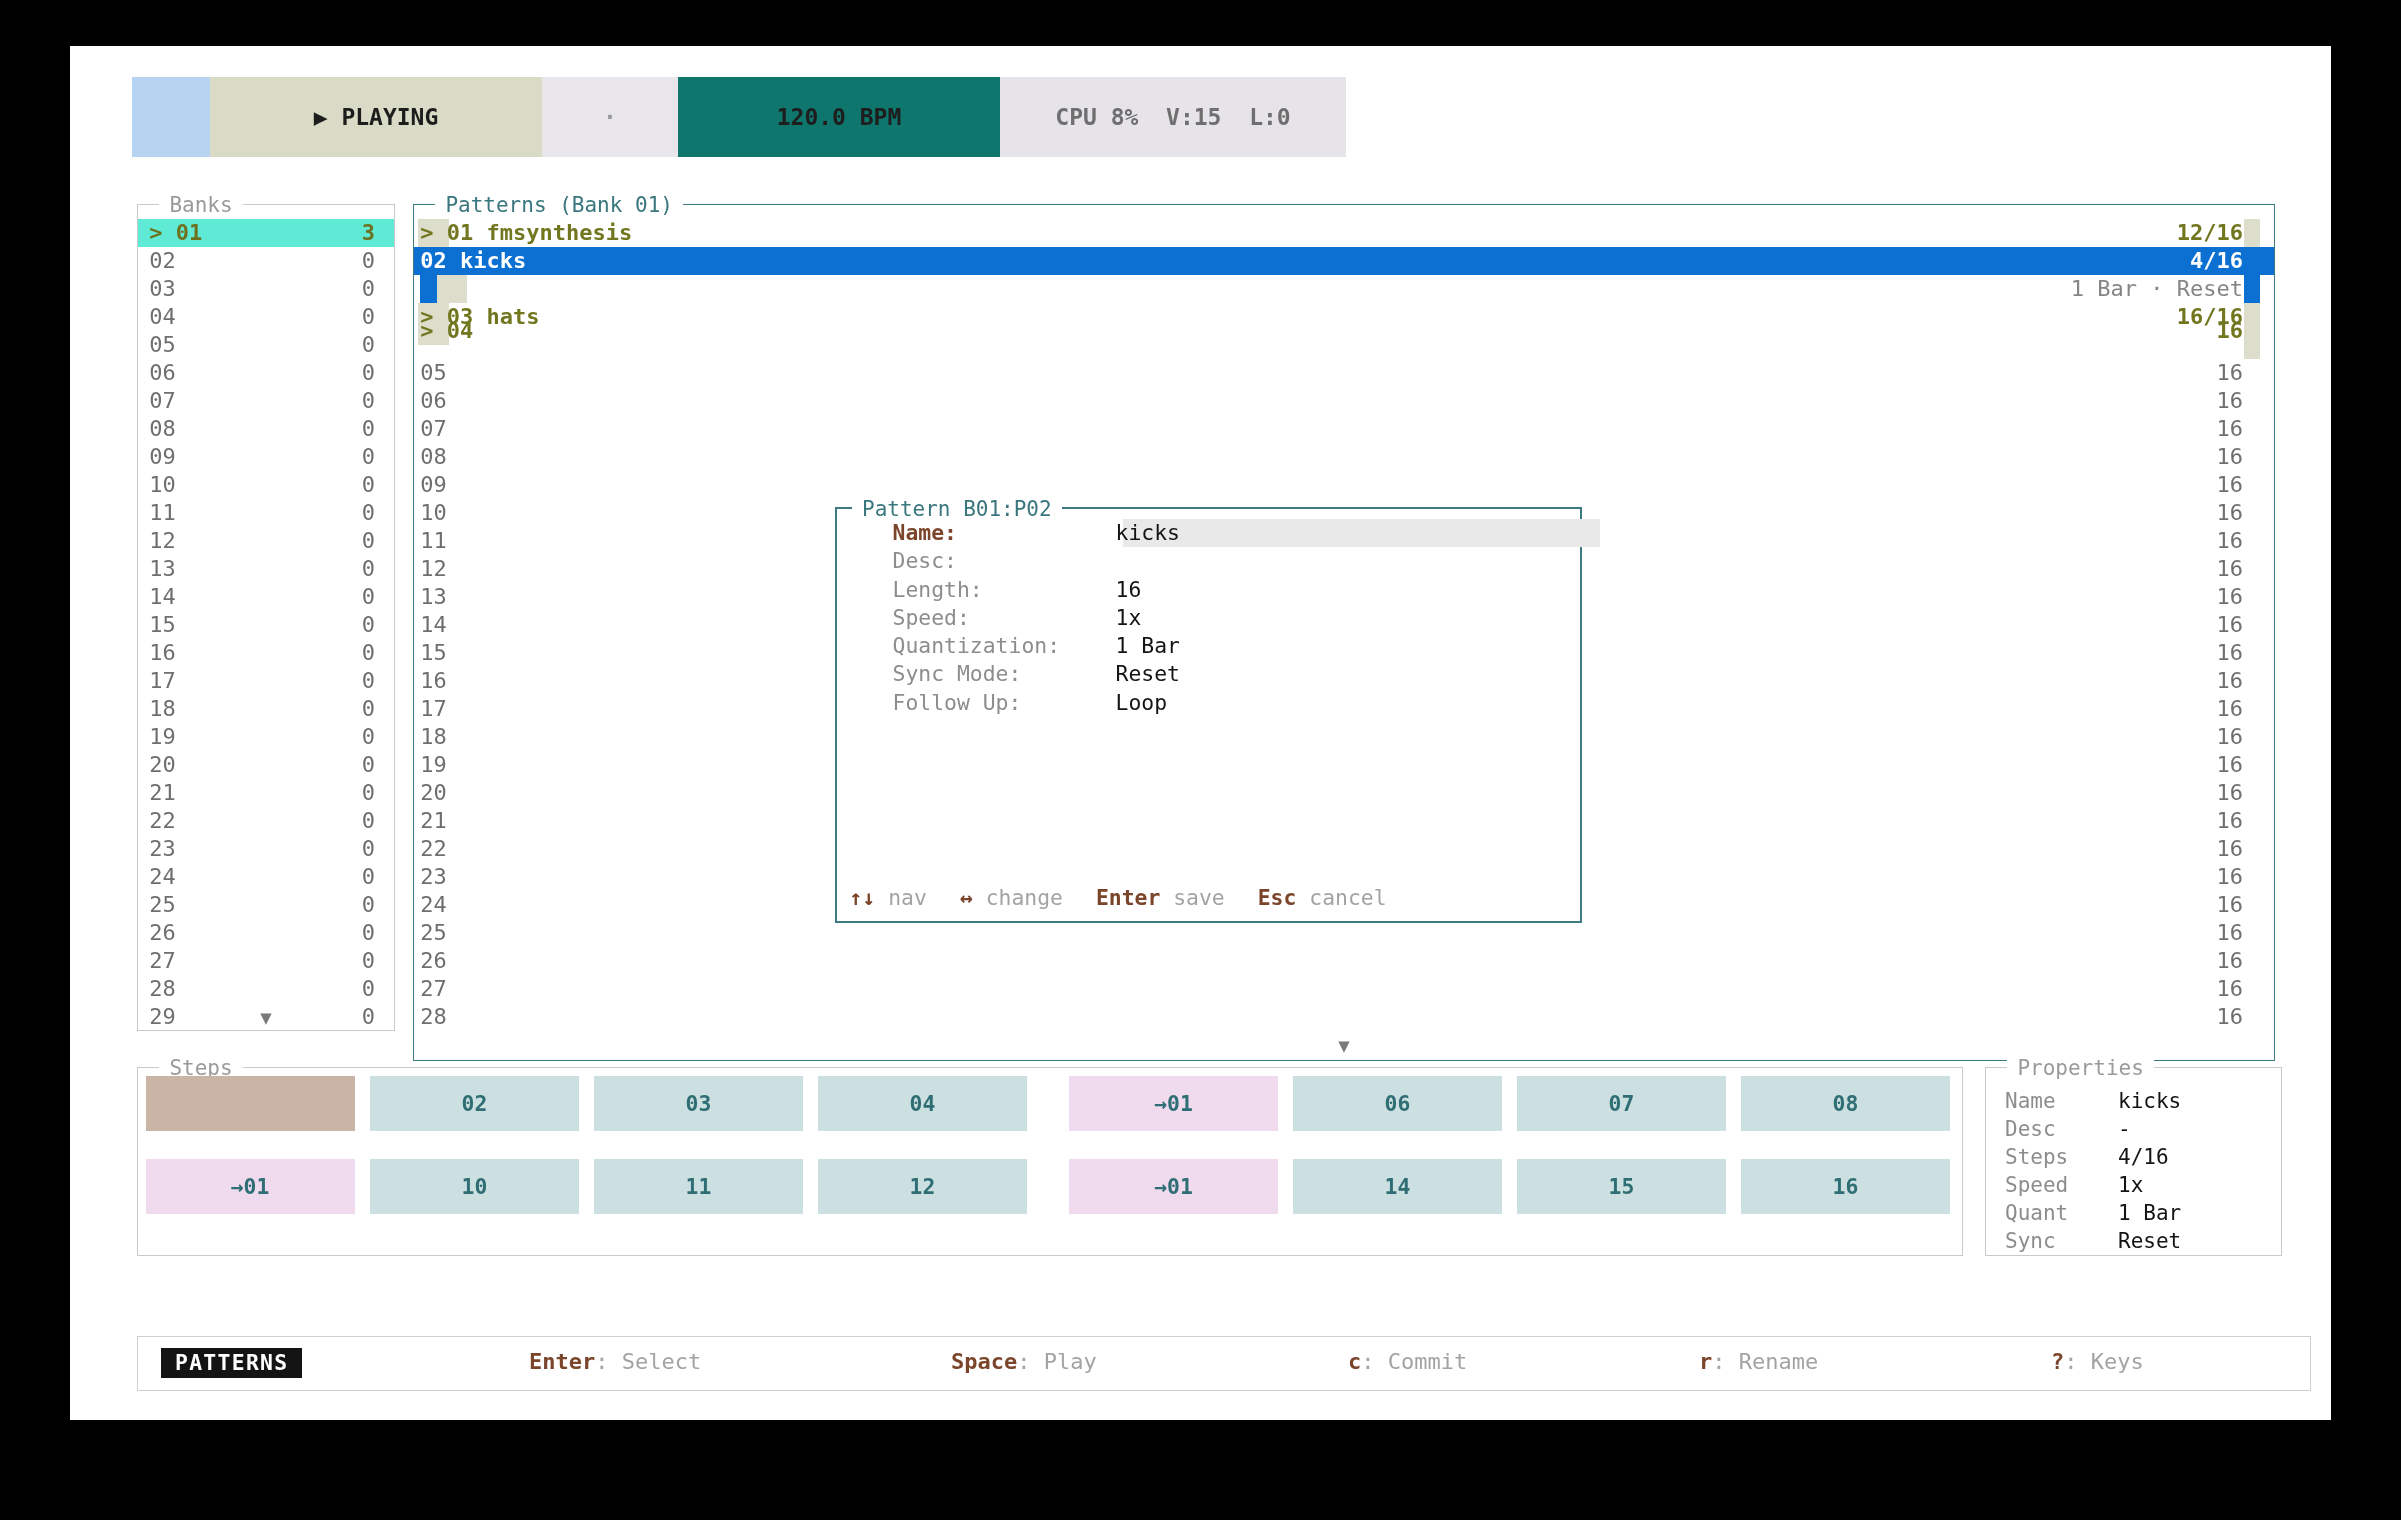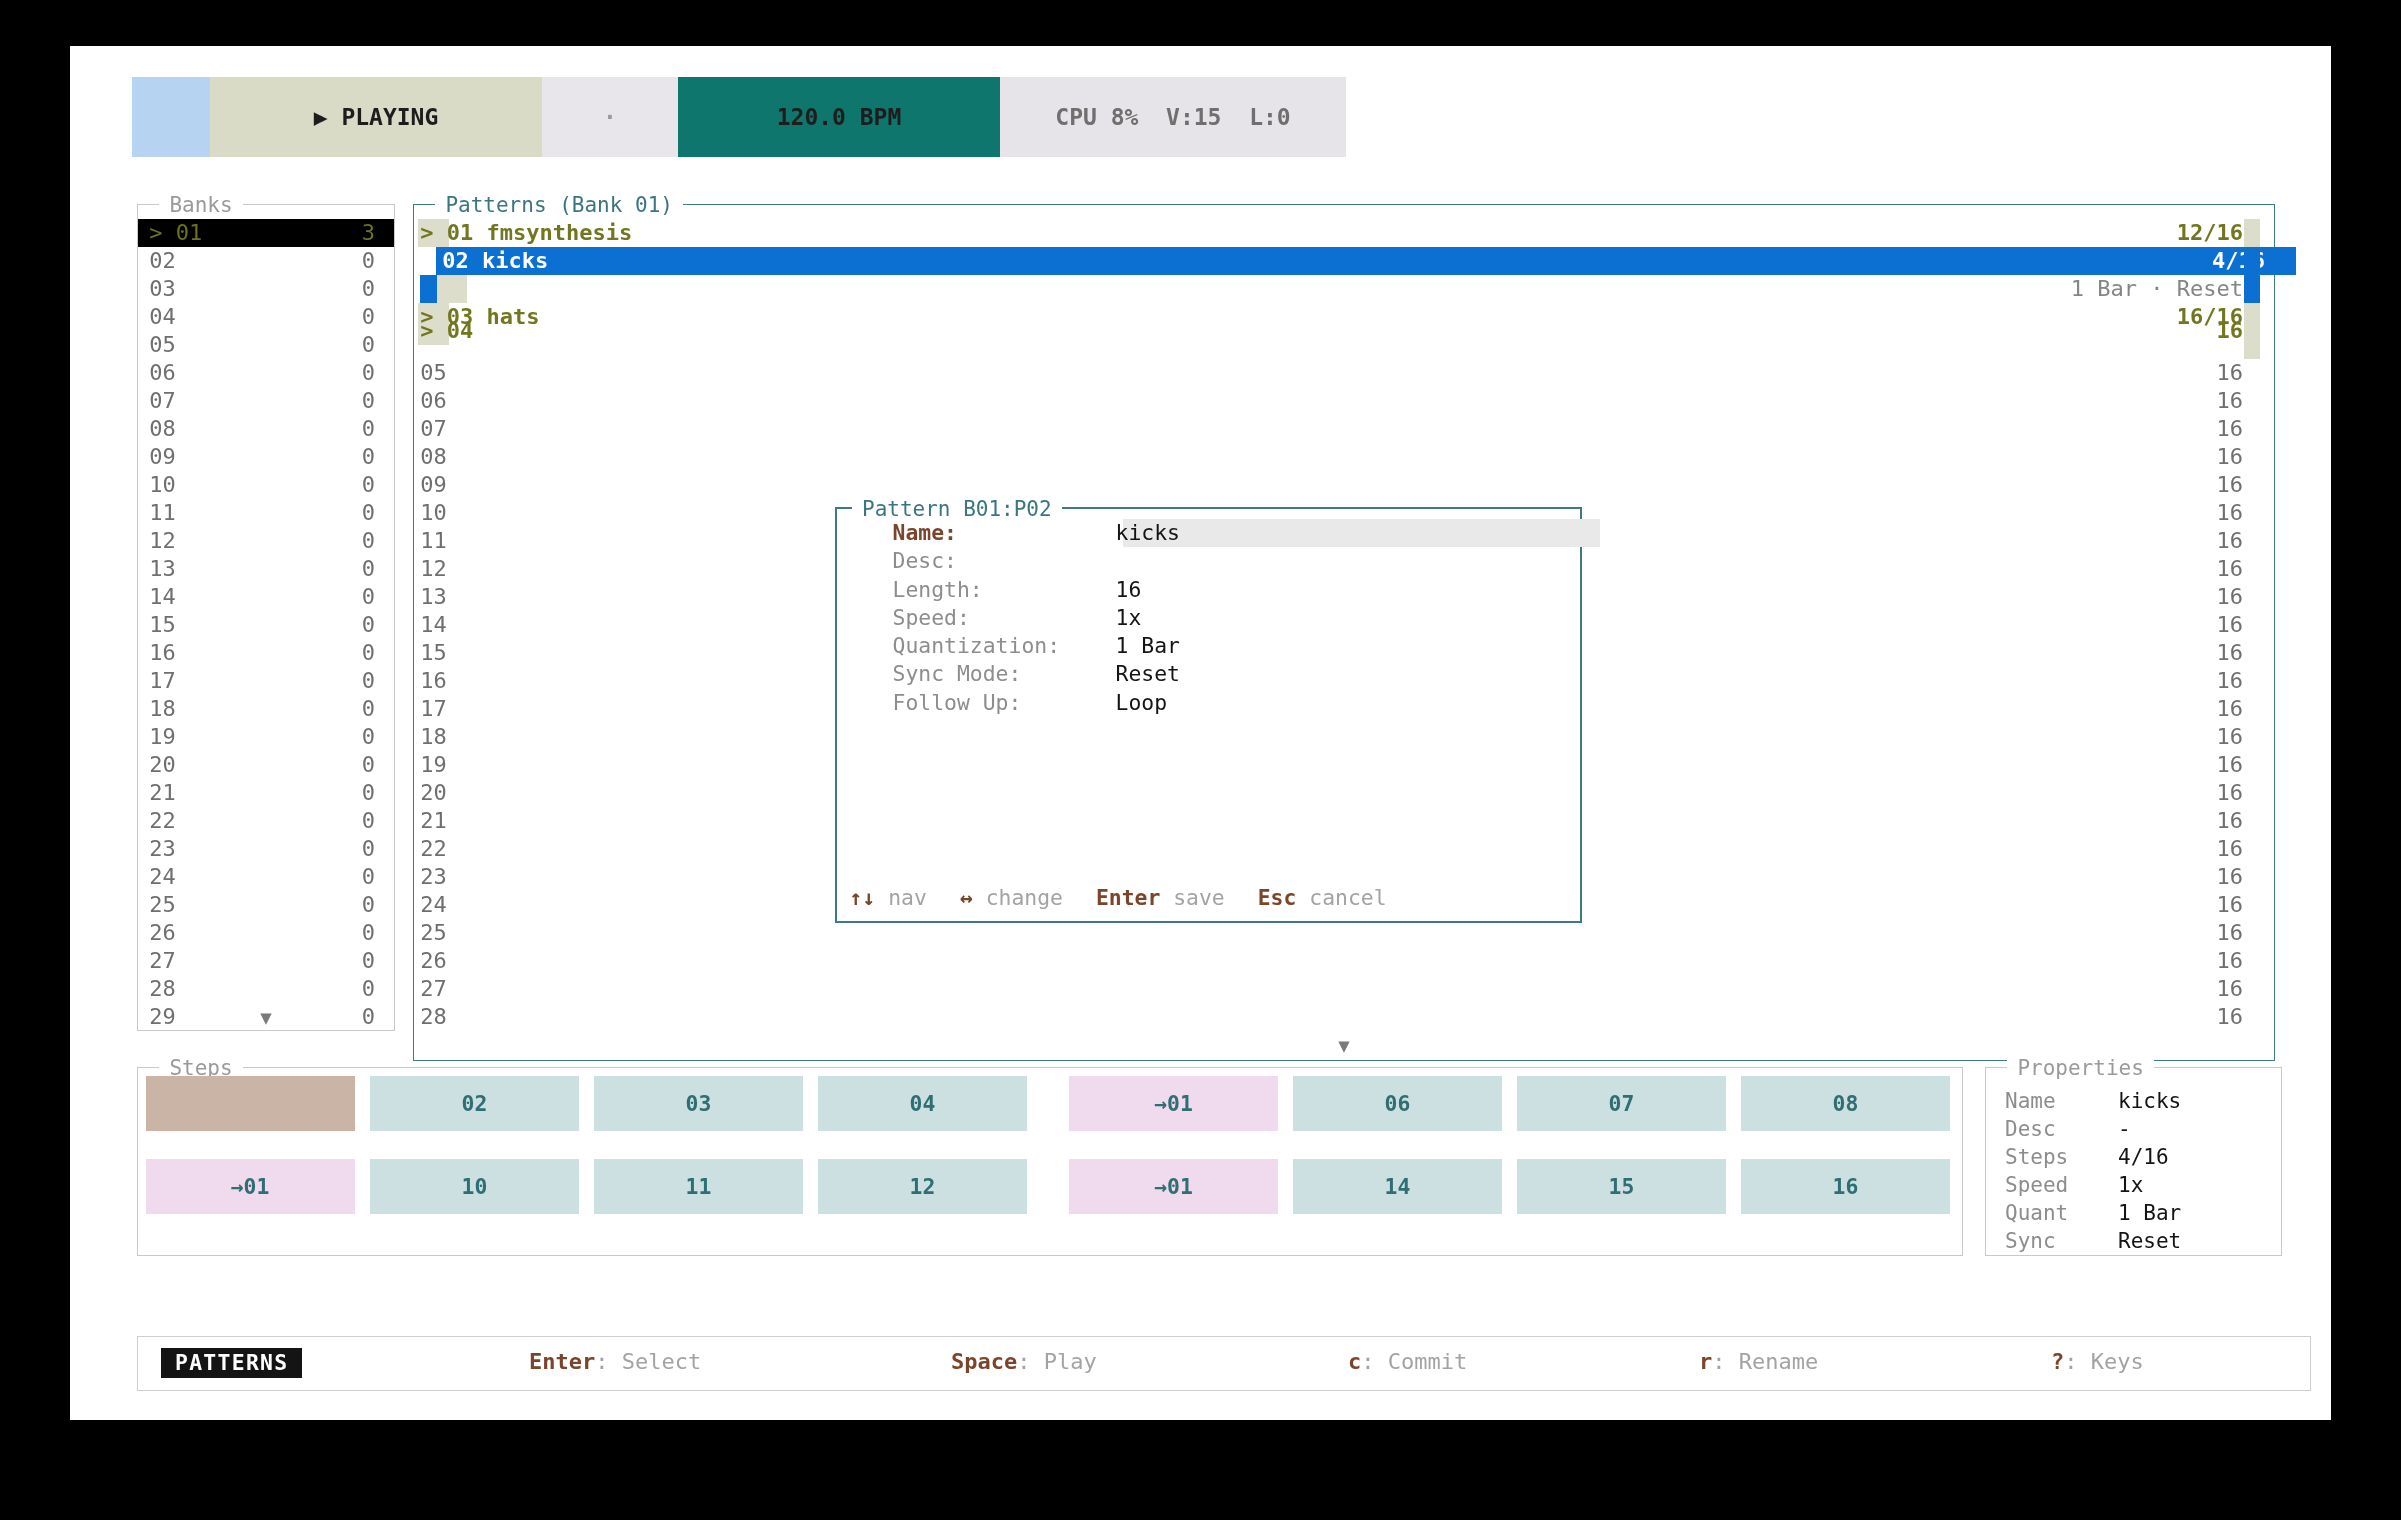--- a/index.html
+++ b/index.html
@@ -23,21 +23,21 @@
   #props-panel{left:1915px;top:1021px;width:295px;height:187px;border:1.9px solid #c9c9c9;}
   #footer{position:absolute;left:67px;top:1290px;width:2172px;height:53px;border:1.9px solid #cfcfcf;background:#fff;}
 
   .gray-title{color:#9a9a9a;}
   .teal-title{color:#39767e;text-align:center;}
 
   
   .bank-row{position:absolute;left:0;width:100%;height:28px;line-height:28px;
             font-size:22px;color:#6f6f6f;display:flex;justify-content:space-between;
             box-sizing:border-box;padding:0 19px 0 11.3px;white-space:pre;}
-  .bank-row.sel{background:#000000;color:#6d7220;font-weight:normal;}
+  .bank-row.sel{background:#5eead4;color:#6d7220;font-weight:bold;}
   .more-mark{position:absolute;left:0;width:100%;text-align:center;color:#7a7a7a;
              font-size:19px;line-height:28px;pointer-events:none;}
 
   
   .prow{position:absolute;left:0;width:100%;height:28px;line-height:28px;font-size:22px;
         display:flex;justify-content:space-between;box-sizing:border-box;
         padding:0 31px 0 6.3px;white-space:pre;}
   .prow .plabel{position:relative;z-index:1;}
   .prow.olive{color:#71761f;font-weight:bold;}
   .prow.plain{color:#6f6f6f;}
@@ -127,21 +127,21 @@
           <div class="bank-row" style="top: 770px;"><span>28</span><span>0</span></div>
           <div class="bank-row" style="top: 798px;"><span>29</span><span>0</span></div>
           <div class="more-mark" style="top: 798px;">▼</div>
         </div>
     </div>
 
     <div id="patterns-panel" class="panel">
       <div class="panel-title teal-title">Patterns (Bank 01)</div>
       <div id="patterns-rows">
           <div class="prow olive" style="top: 14px;"><span class="gut beige" style="left: 3.8px; width: 31px;"></span><span class="plabel">&gt; 01 fmsynthesis</span><span>12/16</span></div>
-          <div class="prow sel" style="top: 42px; margin-left: 22px;"><span class="plabel">02 kicks</span><span>4/16</span></div>
+          <div class="prow sel" style="top: 42px;"><span class="plabel">02 kicks</span><span>4/16</span></div>
           <div class="prow detail" style="top: 70px;"><span class="gut blue" style="left: 6.3px; width: 16.3px;"></span><span class="gut beige" style="left: 22.6px; width: 30px;"></span><span class="plabel"></span><span>1 Bar · Reset</span></div>
           <div class="prow olive" style="top: 98px;"><span class="gut beige" style="left: 3.8px; width: 31px;"></span><span class="plabel">&gt; 03 hats</span><span>16/16</span></div>
           <div class="prow olive" style="top: 112px; gap: 36px;"><span class="gut beige" style="left: 3.8px; width: 31px;"></span><span class="plabel">&gt; 04</span><span>16</span></div>
           <div class="prow plain" style="top: 154px;"><span class="plabel">05</span><span>16</span></div>
           <div class="prow plain" style="top: 182px;"><span class="plabel">06</span><span>16</span></div>
           <div class="prow plain" style="top: 210px;"><span class="plabel">07</span><span>16</span></div>
           <div class="prow plain" style="top: 238px;"><span class="plabel">08</span><span>16</span></div>
           <div class="prow plain" style="top: 266px;"><span class="plabel">09</span><span>16</span></div>
           <div class="prow plain" style="top: 294px;"><span class="plabel">10</span><span>16</span></div>
           <div class="prow plain" style="top: 322px;"><span class="plabel">11</span><span>16</span></div>

